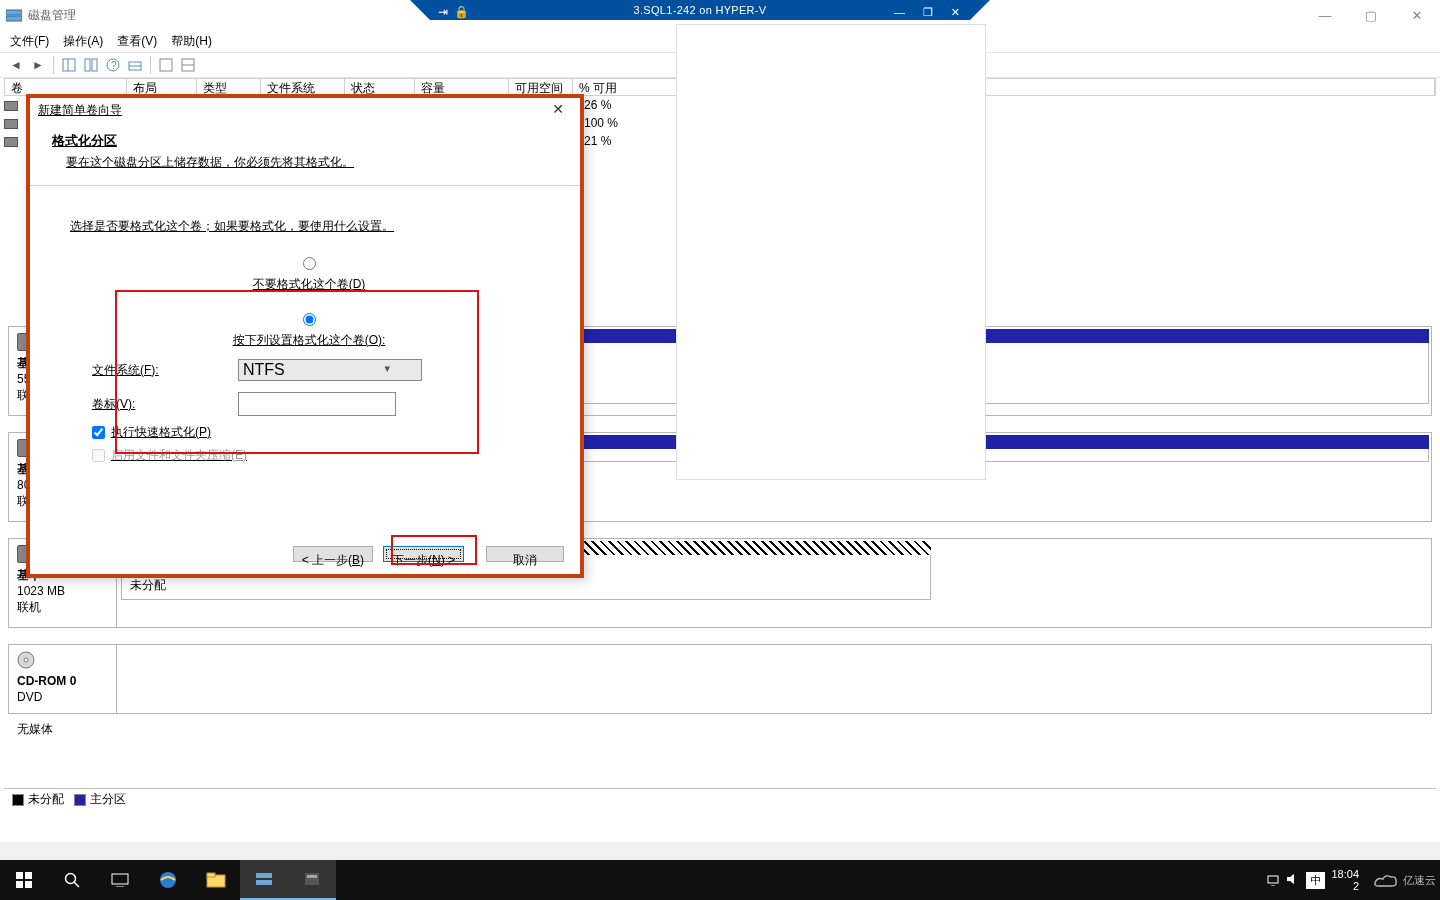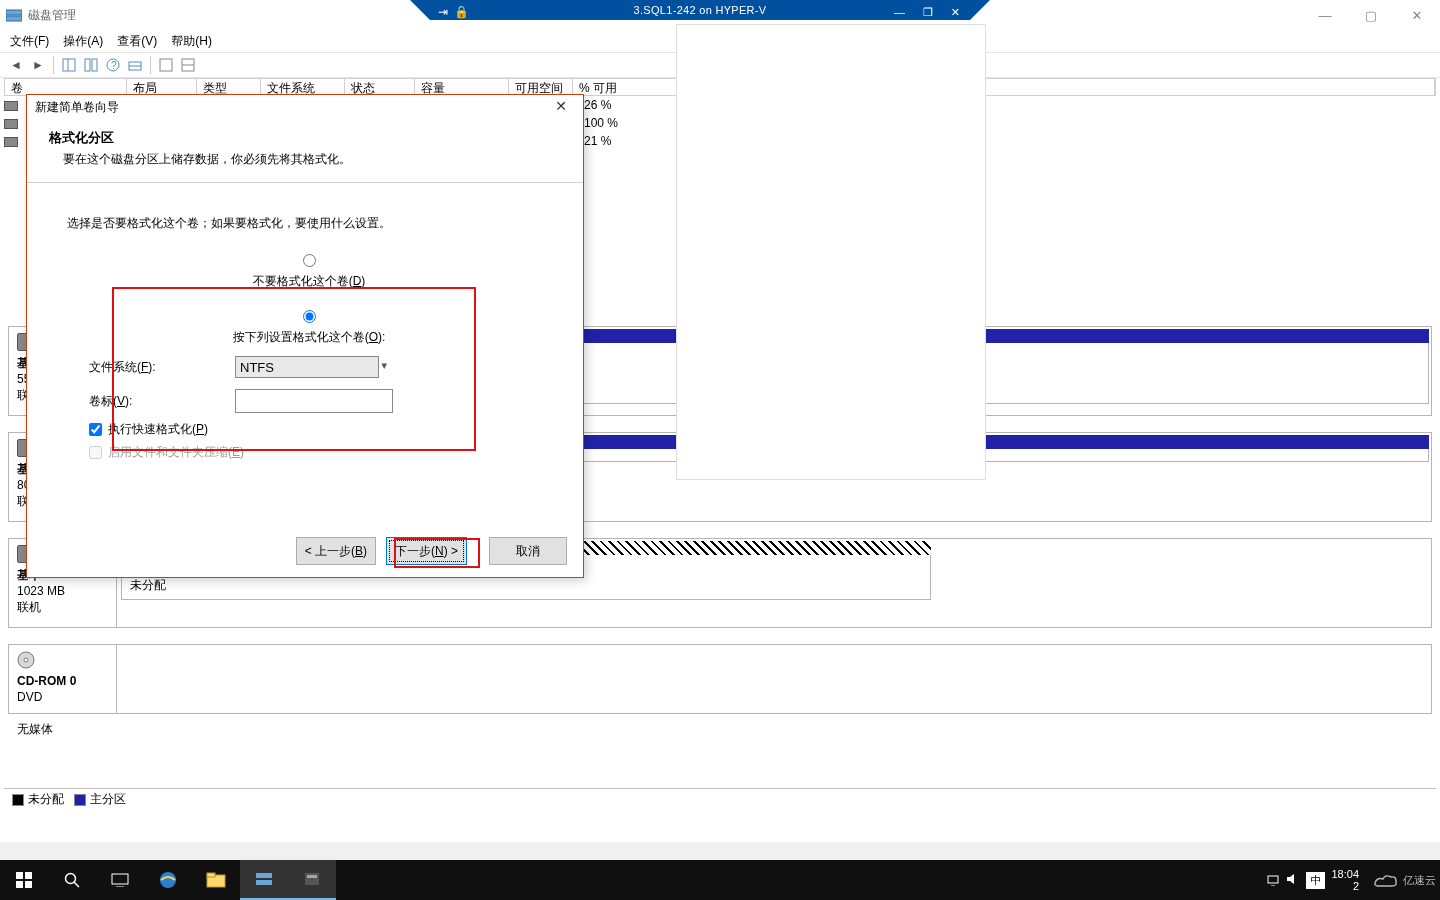--- a/index.html
+++ b/index.html
@@ -63,42 +63,42 @@
 .tb-item.active { background: #333; border-bottom: 2px solid #76b9ed; }
 .tray { position: absolute; right: 0; top: 0; height: 40px; display: flex; align-items: center; color: #fff; font-size: 11px; padding-right: 4px; gap: 6px; }
 .tray .ime { background: #fff; color: #000; padding: 1px 4px; font-size: 11px; }
 .tray .clock { line-height: 12px; text-align: right; font-size: 11px; padding-right: 6px; }
 .tray .logo { display: flex; align-items: center; gap: 4px; color: #bbb; }
 
 
 .float-box { position: absolute; left: 676px; top: 24px; width: 310px; height: 456px; background: #fff; border: 1px solid #ddd; }
 
 
-.wizard { position: absolute; left: 26px; top: 94px; width: 558px; height: 484px; background: #fff; border: 1px solid #c2410c; box-shadow: 3px 3px 10px rgba(0,0,0,.18); }
+.wizard { position: absolute; left: 26px; top: 94px; width: 558px; height: 484px; background: #fff; border: 4px solid #c2410c; box-shadow: 3px 3px 10px rgba(0,0,0,.18); text-decoration: underline; }
 .wiz-title { height: 24px; display: flex; align-items: center; font-size: 12px; padding-left: 8px; background: #fff; }
 .wiz-close { position: absolute; right: 4px; top: 3px; width: 36px; height: 18px; text-align: center; font-size: 14px; color: #333; cursor: pointer; }
 .wiz-head { padding: 10px 22px 2px; font-size: 12px; }
 .wiz-head b { font-size: 13px; }
 .wiz-head-sub { padding-left: 14px; margin-top: 4px; }
 .wiz-rule { border: none; border-top: 1px solid #d0d0d0; margin: 12px 0 0; }
 .wiz-body { padding: 18px 28px 0; font-size: 12px; }
 .wiz-instr { padding: 14px 12px 18px 12px; }
 .radio-row { display: flex; align-items: center; gap: 6px; padding: 4px 0 4px 8px; flex-direction: column; }
 .radio-row input { margin: 0; }
 .fmt-box { border: 2px solid #d11; position: absolute; left: 85px; top: 192px; width: 364px; height: 164px; pointer-events: none; }
 .field-row { display: flex; align-items: center; height: 34px; padding-left: 34px; }
 .field-row label { width: 146px; }
-.sel { width: 144px; height: 22px; border: 1px solid #888; background: #e9e9e9; font-size: 13px; padding: 2px 4px; appearance: none; position: relative; }
+.sel { width: 184px; height: 22px; border: 1px solid #888; background: #e9e9e9; font-size: 16px; padding: 2px 4px; appearance: none; position: relative; }
 .sel-wrap { position: relative; width: 158px; }
 .sel-wrap::after { content: "▾"; position: absolute; right: 6px; top: 3px; font-size: 11px; color: #555; pointer-events: none; }
 .txt { width: 158px; height: 24px; border: 1px solid #888; background: #fff; font-size: 12px; padding: 2px 4px; }
 .chk-row { display: flex; align-items: center; gap: 6px; padding: 3px 0 3px 34px; font-size: 12px; }
 .chk-row.disabled { color: #9a9a9a; }
 .wiz-buttons { position: absolute; left: 0; right: 0; bottom: 12px; display: flex; justify-content: flex-end; gap: 10px; padding-right: 16px; }
-.btn { min-width: 78px; height: 28px; font-size: 12px; background: #e1e1e1; border: 1px solid #adadad; padding: 5px 8px; cursor: pointer; }
+.btn { min-width: 78px; height: 16px; font-size: 12px; background: #e1e1e1; border: 1px solid #adadad; padding: 5px 8px; cursor: pointer; }
 .btn.primary { border: 1px solid #0078d7; outline: 1px dotted #000; outline-offset: -4px; }
 .btn-hi-box { position: absolute; border: 2px solid #d11; width: 86px; height: 30px; right: 103px; bottom: 9px; pointer-events: none; }
 
 .u { text-decoration: underline; }
 </style>
 </head>
 <body>
 
 <div class="outer-window">
   <div class="outer-titlebar">

